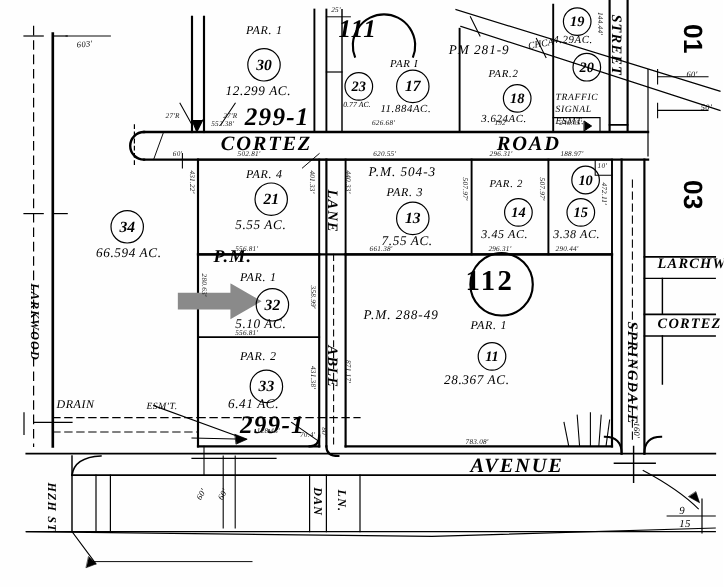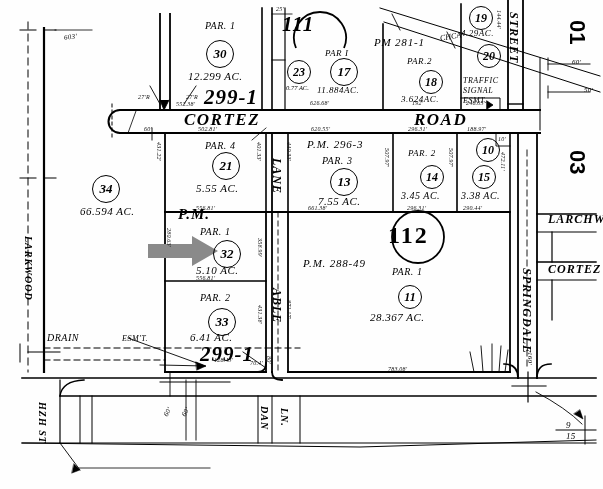--- a/index.html
+++ b/index.html
@@ -207,21 +207,21 @@
   <div class="lbl tiny" style="left:286px;top:84px;width:22px;line-height:7px;">0.77 AC.</div>
 
   <div class="lbl par" style="left:325px;top:48px;font-size:9px;">PAR I</div>
   <div class="circ c-md" style="left:330px;top:58px;">17</div>
   <div class="lbl acre" style="left:317px;top:85px;font-size:9px;">11.884AC.</div>
   <div class="lbl blocknum" style="left:282px;top:12px;">111</div>
   <svg style="position:absolute;left:292px;top:6px;width:56px;height:44px;">
     <path d="M4,42 A26,26 0 1 1 52,42" stroke="#000" stroke-width="1.8" fill="none"></path>
   </svg>
 
-  <div class="lbl pmref" style="left:374px;top:36px;">PM 281-1</div>
+  <div class="lbl pmref" style="left:374px;top:36px;">PM 281-9</div>
   <div class="lbl tiny" style="left:440px;top:32px;transform:rotate(-10deg);font-size:8px;">CHCA</div>
 
   <div class="lbl par" style="left:407px;top:56px;font-size:9px;">PAR.2</div>
   <div class="circ c-sm" style="left:419px;top:70px;">18</div>
   <div class="lbl acre" style="left:401px;top:94px;font-size:9px;">3.624AC.</div>
 
   <div class="circ c-sm" style="left:469px;top:6px;">19</div>
   <div class="lbl acre" style="left:461px;top:28px;font-size:9px;">4.29AC.</div>
   <div class="circ c-sm" style="left:477px;top:44px;">20</div>
 
@@ -231,21 +231,21 @@
 
   <div class="lbl street-sm vert-l" style="left:521px;top:12px;transform:rotate(90deg);">STREET</div>
 
   <div class="lbl street" style="left:184px;top:110px;">CORTEZ</div>
   <div class="lbl street" style="left:414px;top:110px;">ROAD</div>
 
   <div class="lbl par" style="left:205px;top:140px;">PAR. 4</div>
   <div class="circ c-md" style="left:212px;top:152px;">21</div>
   <div class="lbl acre" style="left:196px;top:182px;">5.55 AC.</div>
 
-  <div class="lbl pmref" style="left:307px;top:138px;">P.M. 296-3</div>
+  <div class="lbl pmref" style="left:307px;top:138px;">P.M. 504-3</div>
   <div class="lbl par" style="left:322px;top:155px;">PAR. 3</div>
   <div class="circ c-md" style="left:330px;top:168px;">13</div>
   <div class="lbl acre" style="left:318px;top:195px;">7.55 AC.</div>
 
   <div class="lbl par" style="left:408px;top:148px;font-size:9px;">PAR. 2</div>
   <div class="circ c-sm" style="left:420px;top:165px;">14</div>
   <div class="lbl acre" style="left:401px;top:190px;font-size:10px;">3.45 AC.</div>
 
   <div class="circ c-sm" style="left:476px;top:138px;">10</div>
   <div class="circ c-sm" style="left:472px;top:165px;">15</div>
@@ -278,20 +278,21 @@
   <div class="lbl par" style="left:392px;top:266px;">PAR. 1</div>
   <div class="circ c-sm" style="left:398px;top:285px;">11</div>
   <div class="lbl acre" style="left:370px;top:311px;">28.367 AC.</div>
 
   <div class="lbl street-sm vert-l" style="left:534px;top:268px;transform:rotate(90deg);">SPRINGDALE</div>
 
   <div class="lbl street-sm" style="left:548px;top:212px;">LARCHWO</div>
   <div class="lbl street-sm" style="left:548px;top:262px;">CORTEZ</div>
   <div class="lbl street-sm vert-l" style="left:34px;top:236px;transform:rotate(90deg);font-size:10px;">LARKWOOD</div>
 
+  <div class="lbl street" style="left:392px;top:378px;">AVENUE</div>
   <div class="lbl street-sm vert-l" style="left:48px;top:402px;transform:rotate(90deg);font-size:10px;">HZH ST</div>
   <div class="lbl street-sm vert-l" style="left:270px;top:406px;transform:rotate(90deg);font-size:10px;">DAN</div>
   <div class="lbl street-sm vert-l" style="left:290px;top:408px;transform:rotate(90deg);font-size:10px;">LN.</div>
 
   <div class="lbl edge-num vert-l" style="left:590px;top:20px;transform:rotate(90deg);">01</div>
   <div class="lbl edge-num vert-l" style="left:590px;top:150px;transform:rotate(90deg);">03</div>
 
   <div class="lbl dim" style="left:176px;top:101px;">552.38'</div>
   <div class="lbl dim" style="left:198px;top:126px;">502.81'</div>
   <div class="lbl dim" style="left:311px;top:126px;">620.55'</div>

